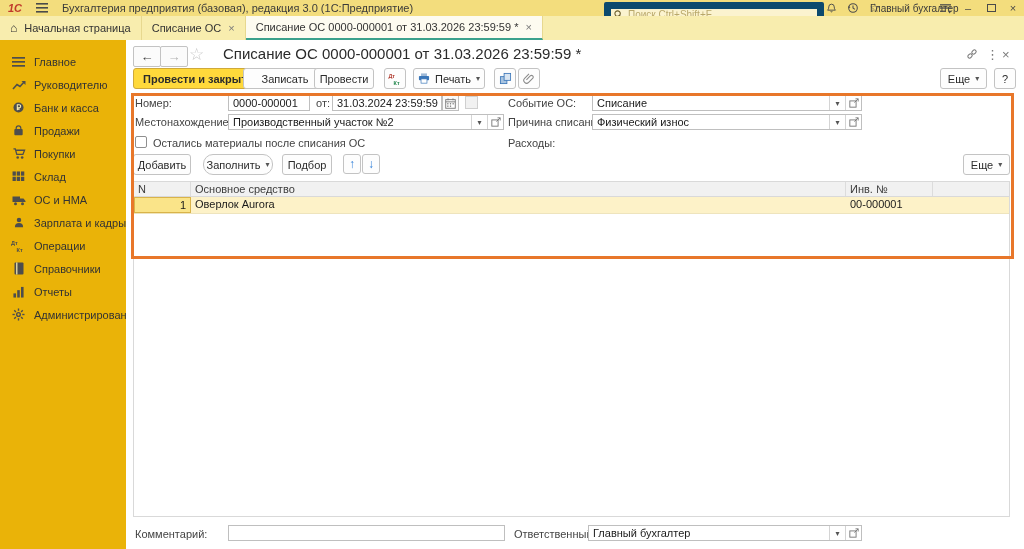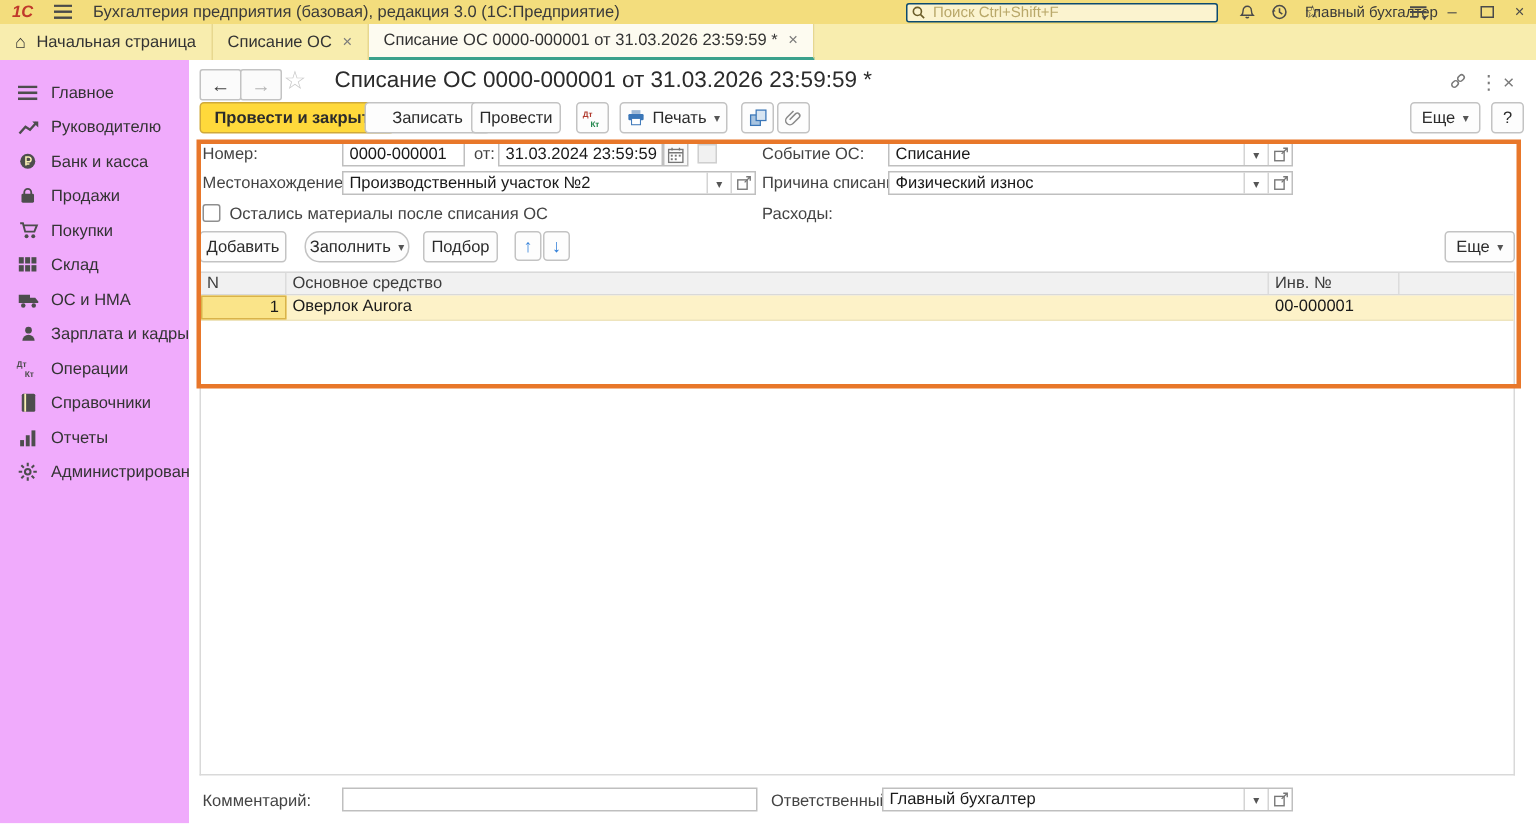--- a/index.html
+++ b/index.html
@@ -4,35 +4,35 @@
 <style>
   html,body{margin:0;padding:0;}
   body{font-family:"Liberation Sans","DejaVu Sans",sans-serif;font-size:11px;color:#333;}
   #app{position:relative;width:1024px;height:549px;background:#fff;overflow:hidden;}
   .abs{position:absolute;}
   
   .topbar{left:0;top:0;width:1024px;height:16px;background:#f3dd7d;display:flex;align-items:center;}
   .logo{font-weight:bold;font-style:italic;color:#c0392b;font-size:11px;margin-left:8px;letter-spacing:0;text-align:center;}
   .burger{margin-left:14px;display:flex;align-items:center;}
   .apptitle{margin-left:14px;font-size:11px;color:#3a3a3a;white-space:nowrap;}
-  .searchbox{position:absolute;left:604px;top:2px;width:200px;height:11px;background:#fbf3cf;border:1px solid #0c4a6e;border-radius:2px;display:flex;align-items:center;padding:0 3px;}
+  .searchbox{position:absolute;left:604px;top:2px;width:200px;height:11px;background:#fbf3cf;border:7px solid #0c4a6e;border-radius:2px;display:flex;align-items:center;padding:0 3px;}
   .searchbox input{border:0;background:transparent;outline:none;font-size:10px;width:100%;color:#6b5d2a;font-family:inherit;}
   .searchbox input::placeholder{color:#b9a86a;}
   .tb-ic{position:absolute;top:1px;width:14px;height:14px;display:flex;align-items:center;justify-content:center;color:#4a4a4a;font-size:12px;line-height:1;cursor:default;}
   .username{position:absolute;left:870px;top:3px;font-size:10px;color:#3a3a3a;white-space:nowrap;}
   .winbtn{position:absolute;top:1px;width:16px;height:14px;display:flex;align-items:center;justify-content:center;color:#4a4a4a;font-size:11px;}
   .maxsq{width:7px;height:6px;border:1px solid #4a4a4a;}
   
   .tabbar{left:0;top:16px;width:1024px;height:24px;background:#f8edae;display:flex;align-items:stretch;}
   .tab{display:flex;align-items:center;padding:0 10px;font-size:11px;color:#333;border-right:1px solid #e7d88f;white-space:nowrap;}
   .tab .x{margin-left:7px;color:#7a7a7a;font-size:11px;}
   .tab.active{background:#fdfbf0;border-bottom:2px solid #3ba18c;}
   .homeic{margin-right:7px;font-size:12px;color:#333;}
   
-  .sidebar{left:0;top:40px;width:126px;height:509px;background:#f0abfc;}
+  .sidebar{left:0;top:40px;width:126px;height:509px;background:#eab308;}
   .sb-item{display:flex;align-items:center;height:23px;padding-left:11px;cursor:pointer;}
   .sb-item .ic{width:15px;height:14px;margin-right:8px;display:flex;align-items:center;justify-content:center;flex:none;}
   .sb-item .lb{font-size:11px;color:#333;white-space:nowrap;}
   
   .main{left:126px;top:40px;width:898px;height:509px;background:#fff;}
   .navbtn{top:6px;width:26px;height:19px;background:#fbfbfb;border:1px solid #c3c3c3;border-radius:2px;display:flex;align-items:center;justify-content:center;font-size:13px;color:#444;}
   .navbtn.dis{color:#b5b5b5;}
   .star{top:4px;left:63px;font-size:17px;color:#c9c9c9;}
   .ftitle{top:5px;left:97px;font-size:15px;color:#2b2b2b;white-space:nowrap;}
   .hdr-ic{top:7px;color:#7a7a7a;font-size:13px;}

